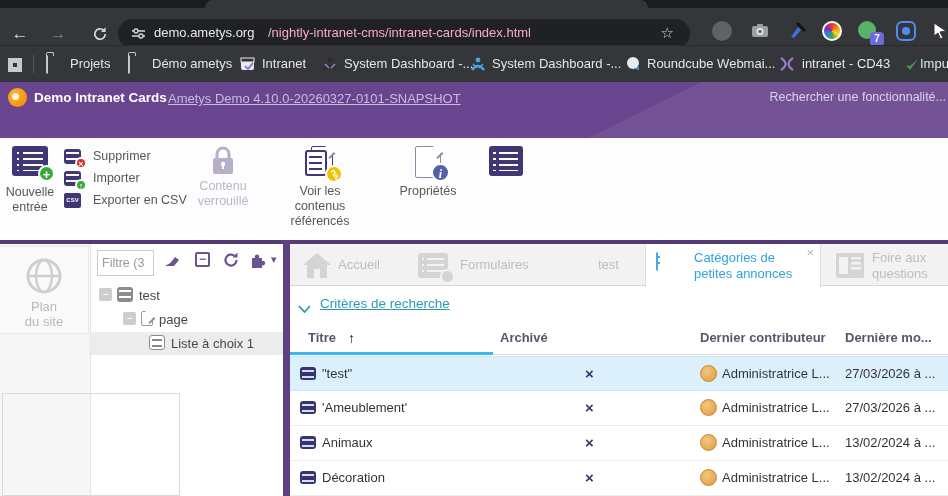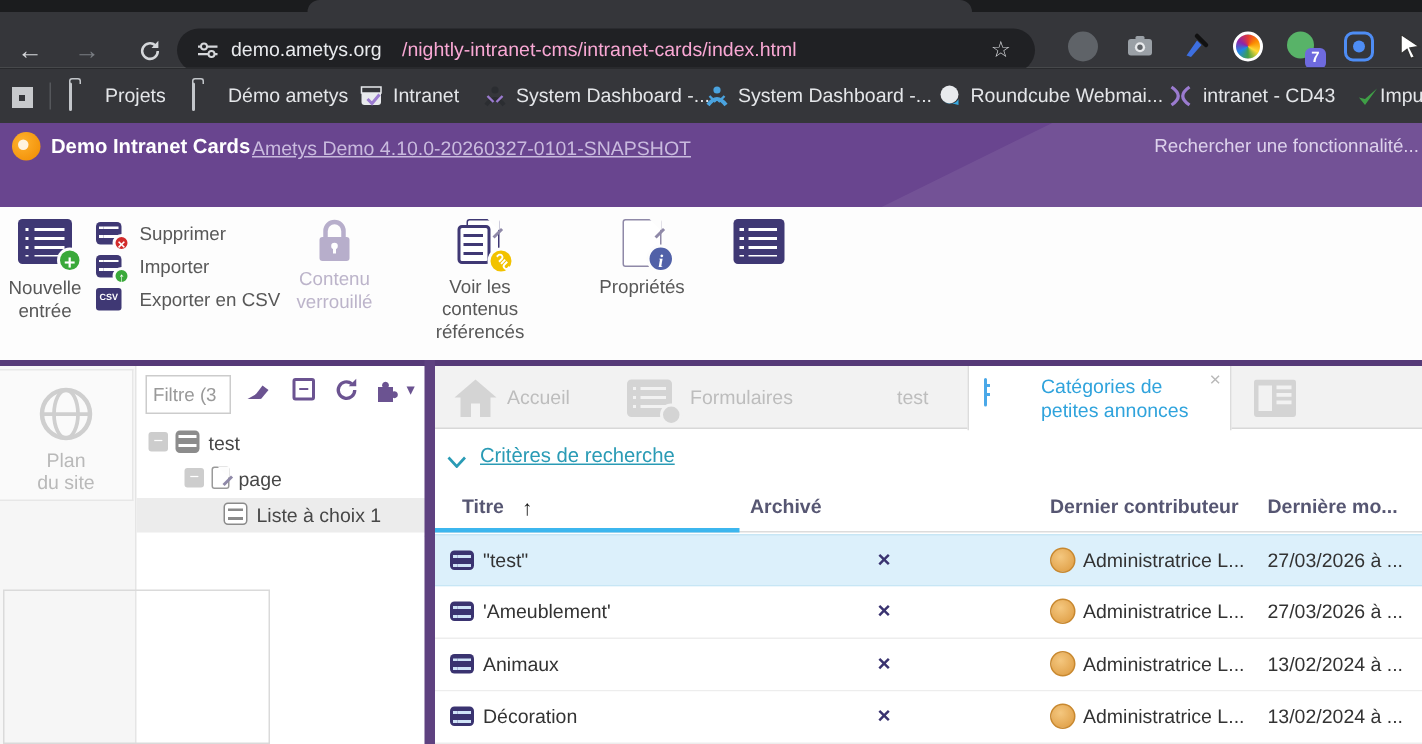--- a/index.html
+++ b/index.html
@@ -369,20 +369,21 @@
       </div>
       <span class="abs" style="left:546px;top:9px">
         <svg width="28" height="25" viewBox="0 0 28 25">
             <rect x="0" y="0" width="28" height="25" rx="2" fill="#d4d4d4"></rect>
             <rect x="3" y="4" width="9" height="17" fill="#f2f2f2"></rect>
             <rect x="15" y="4" width="10" height="2.5" fill="#f2f2f2"></rect>
             <rect x="15" y="9" width="10" height="2.5" fill="#f2f2f2"></rect>
             <rect x="15" y="14" width="10" height="2.5" fill="#f2f2f2"></rect>
           </svg>
       </span>
+      <span class="wtab-label" style="left:582px;top:6px;width:70px;white-space:normal">Foire aux questions</span>
     </div>
 
     <div class="criteria">
       <span class="abs" style="left:8px;top:12px">
         <svg width="13" height="8" viewBox="0 0 13 8">
             <polyline points="1,1 6.5,7 12,1" fill="none" stroke="#2a9bb5" stroke-width="1.8"></polyline>
           </svg>
       </span>
       <span class="criteria-label">Critères de recherche</span>
     </div>

